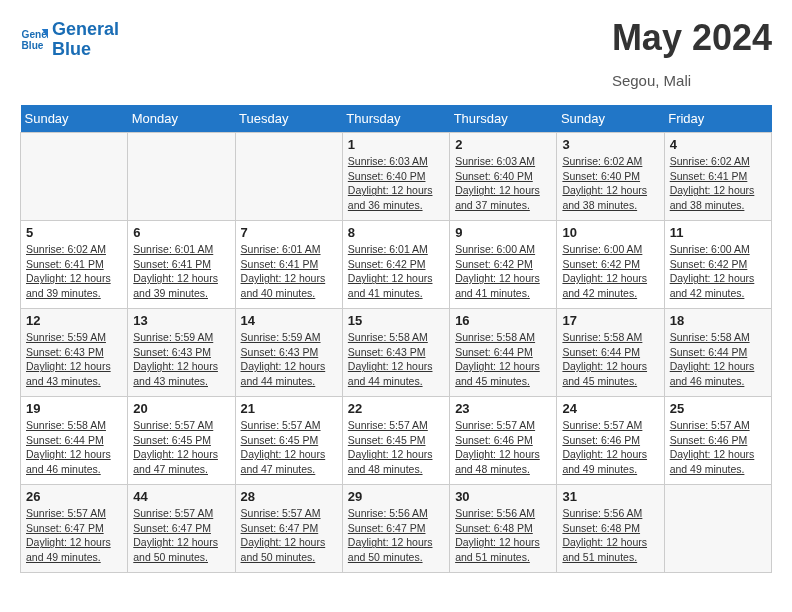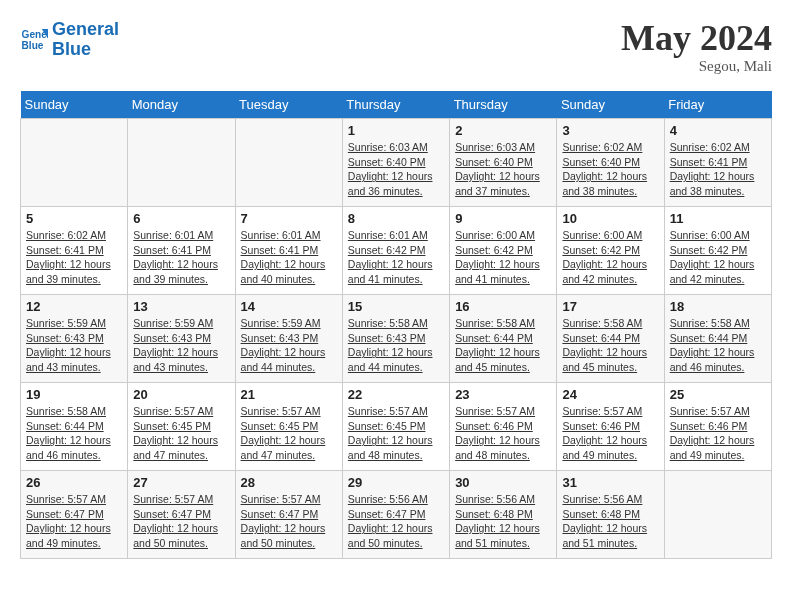--- a/index.html
+++ b/index.html
@@ -28,33 +28,32 @@
       line-height: 1.1;
     }
     .logo-text span {
       color: #1a6db5;
     }
     .logo-icon {
       width: 28px;
       height: 28px;
     }
     .title-block {
-      text-align: right;
-      font-family: Liberation Serif, serif;
+      text-align: left;
     }
     .month-title {
       font-size: 36px;
       font-weight: bold;
       color: #333;
       line-height: 1;
     }
     .location {
       font-size: 15px;
       color: #555;
-      margin-top: 2px;
+      margin-top: 16px;
     }
     table {
       width: 100%;
       border-collapse: collapse;
       font-size: 11px;
     }
     thead th {
       background-color: #2176c7;
       color: #fff;
       padding: 6px 4px;
@@ -318,21 +317,21 @@
       </tr>
       <tr>
         <td>
           <span class="day-num">26</span>
           <div class="day-info" style="white-space: pre-line;">Sunrise: 5:57 AM
 Sunset: 6:47 PM
 Daylight: 12 hours
 and 49 minutes.</div>
         </td>
         <td>
-          <span class="day-num">27</span>
+          <span class="day-num">44</span>
           <div class="day-info" style="white-space: pre-line;">Sunrise: 5:57 AM
 Sunset: 6:47 PM
 Daylight: 12 hours
 and 50 minutes.</div>
         </td>
         <td>
           <span class="day-num">28</span>
           <div class="day-info" style="white-space: pre-line;">Sunrise: 5:57 AM
 Sunset: 6:47 PM
 Daylight: 12 hours

